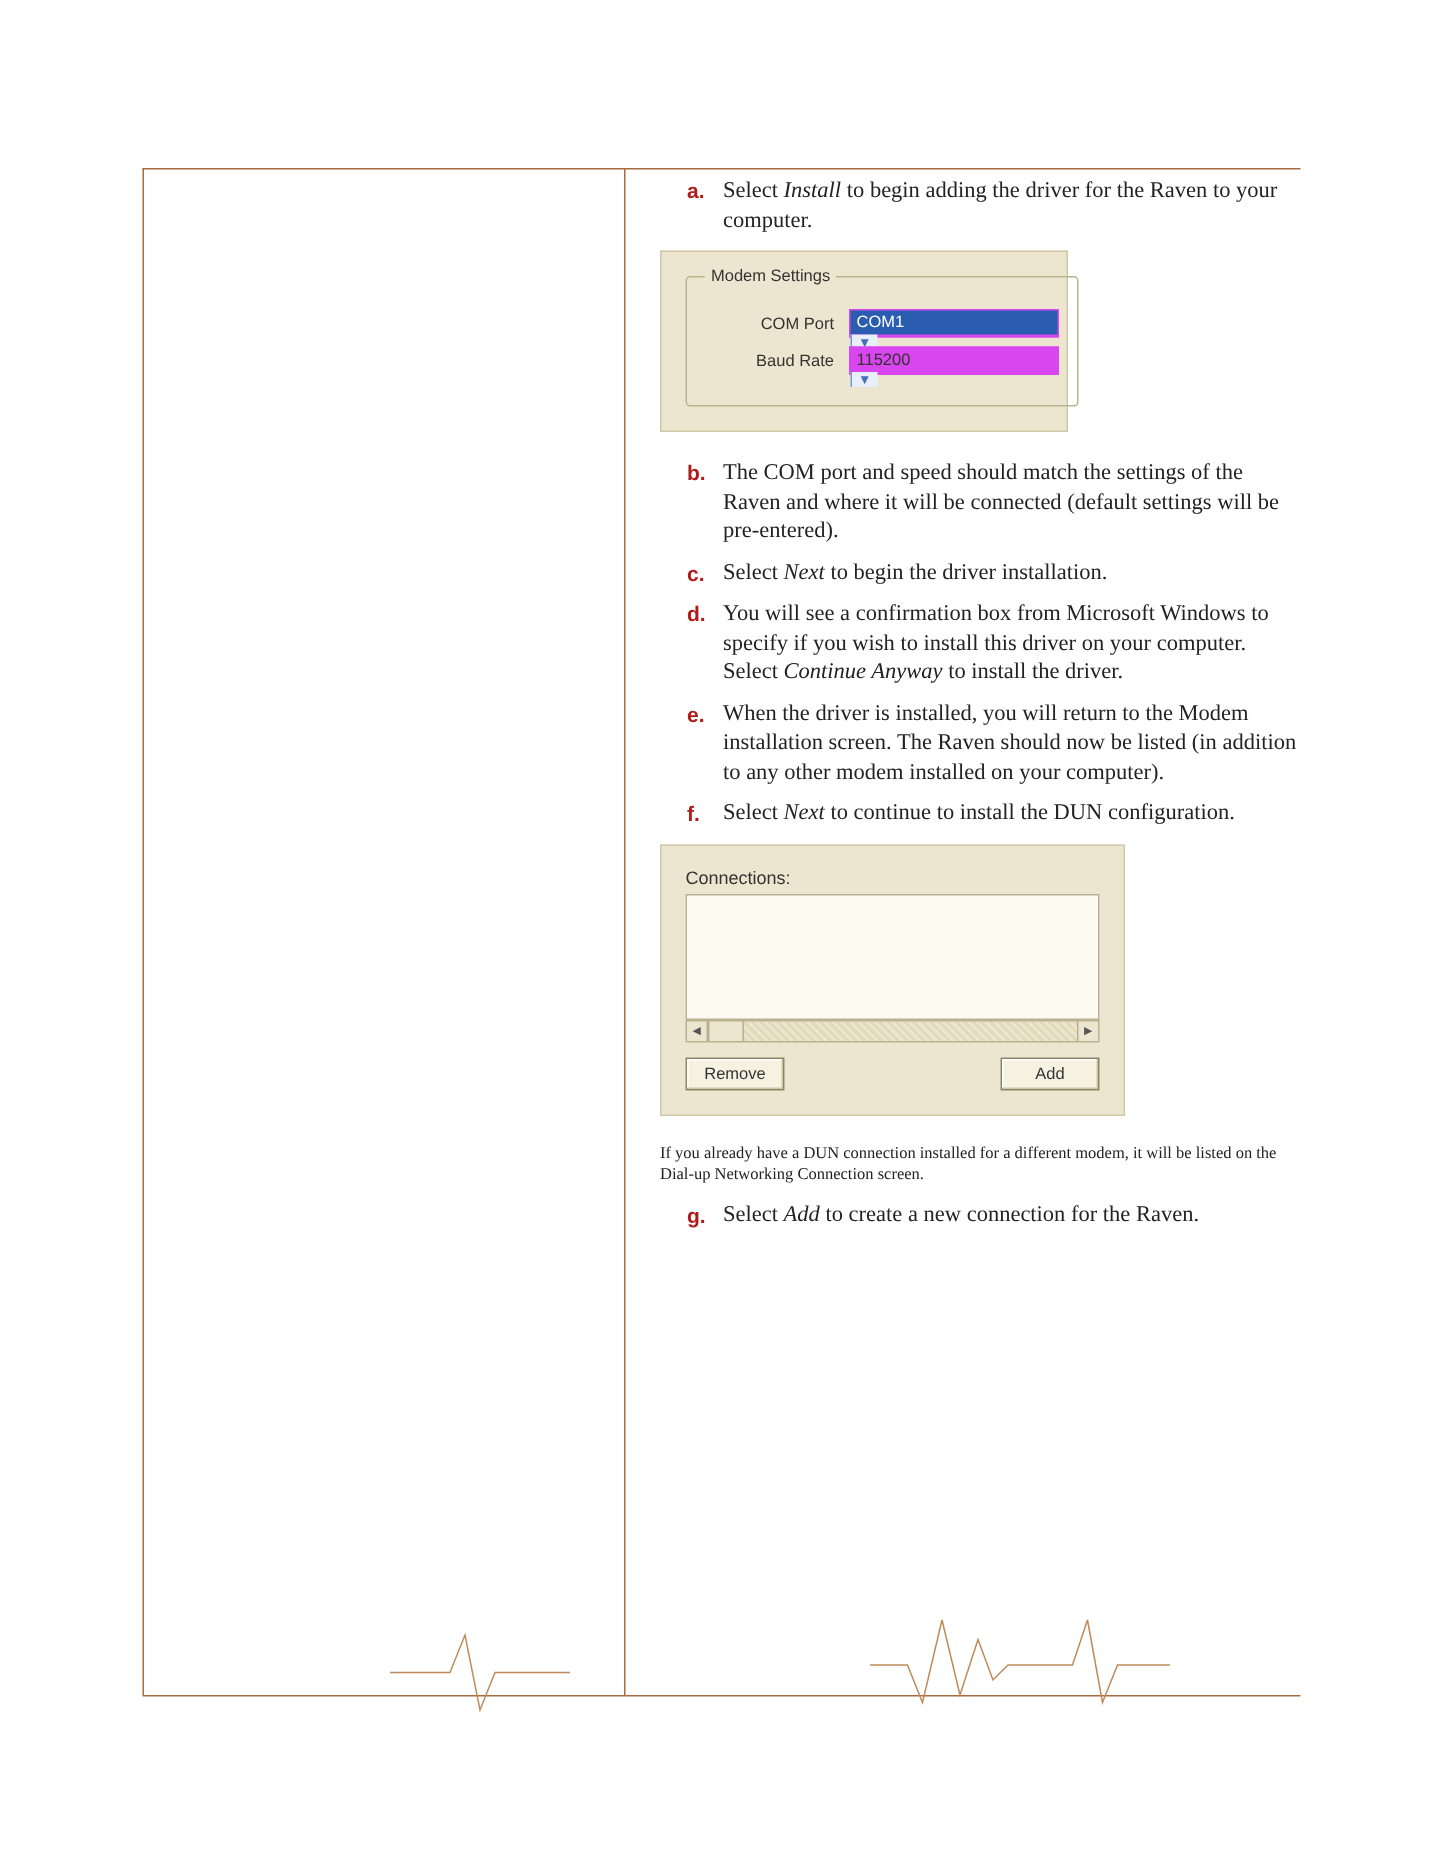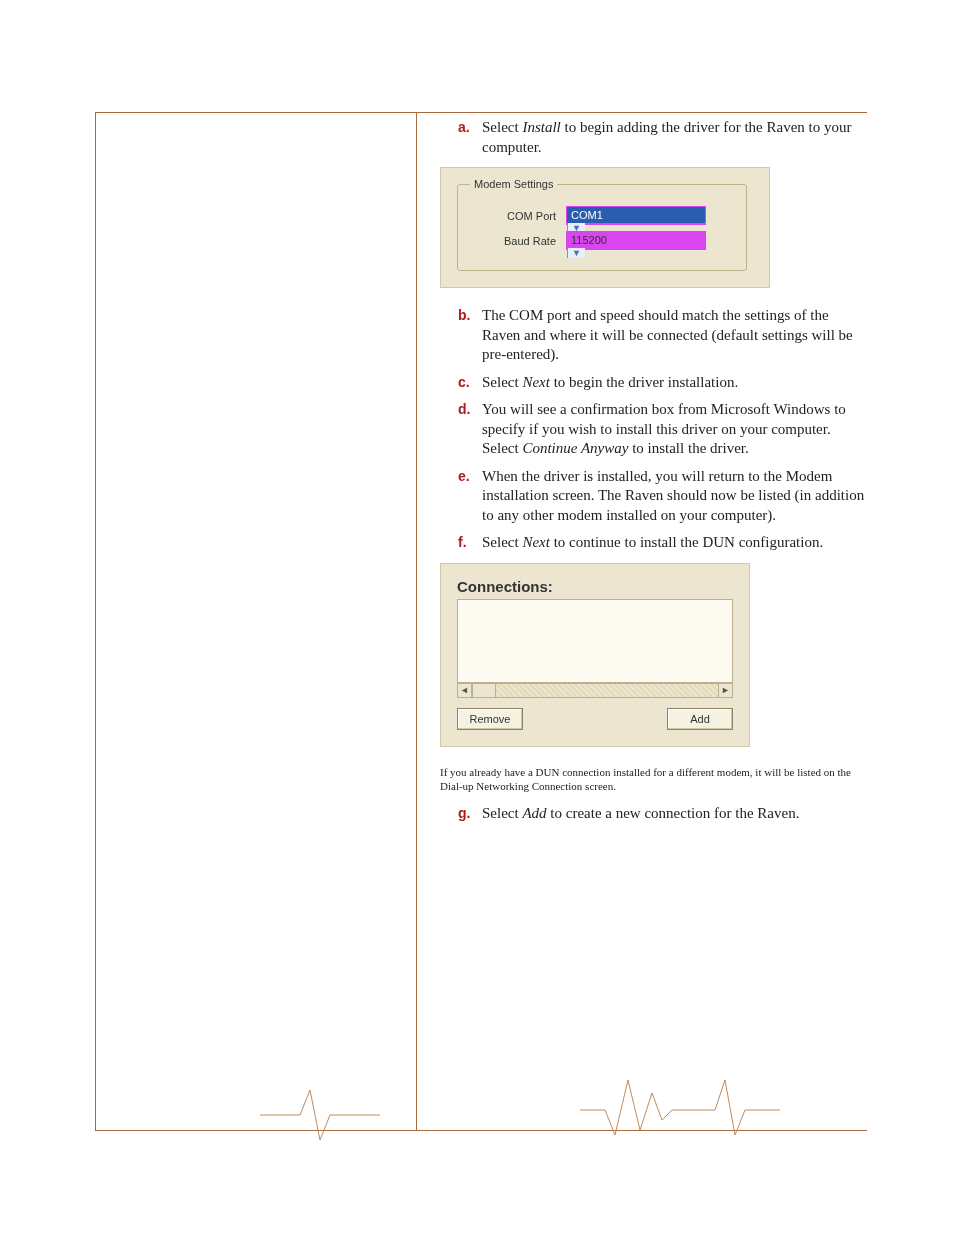--- a/index.html
+++ b/index.html
@@ -79,21 +79,21 @@
   
   .shot {
     background: #ece6d0;
     border: 1px solid #d2c8a8;
     box-sizing: border-box;
     font-family: Tahoma, Arial, sans-serif;
     font-size: 11px;
     color: #333;
     margin: 10px 0 18px 0;
   }
-  .shot1 { width: 330px; padding: 10px 20px 16px 14px; }
+  .shot1 { width: 272px; padding: 10px 20px 16px 14px; }
   fieldset.ms {
     border: 1px solid #bdb48e;
     border-radius: 3px;
     padding: 10px 12px 14px 12px;
   }
   fieldset.ms legend { padding: 0 4px; font-size: 11px; color:#333; }
   .row { display: flex; align-items: center; margin: 6px 0; }
   .row label { width: 86px; text-align: right; margin-right: 10px; }
   .combo {
     display: flex;
@@ -112,21 +112,21 @@
     border-left: 1px solid #7a95c9;
     display: flex; align-items: center; justify-content: center;
     background: #e7effb;
     color: #4a6fb8;
     font-size: 9px;
   }
 
   
   .shot2 { width: 310px; padding: 14px 16px 16px 16px; }
   .shot2 .intro { text-align: center; font-size: 10px; line-height: 1.25; margin-bottom: 10px; }
-  .shot2 .connlbl { font-weight: bold; font-size: 15px; margin-bottom: 4px; }
+  .shot2 .connlbl { font-weight: normal; font-size: 12px; margin-bottom: 4px; }
   .listbox {
     background: #fcfaf1;
     border: 1px solid #bab191;
     height: 84px;
     box-sizing: border-box;
   }
   .hscroll {
     display: flex;
     height: 15px;
     margin-top: 0;

